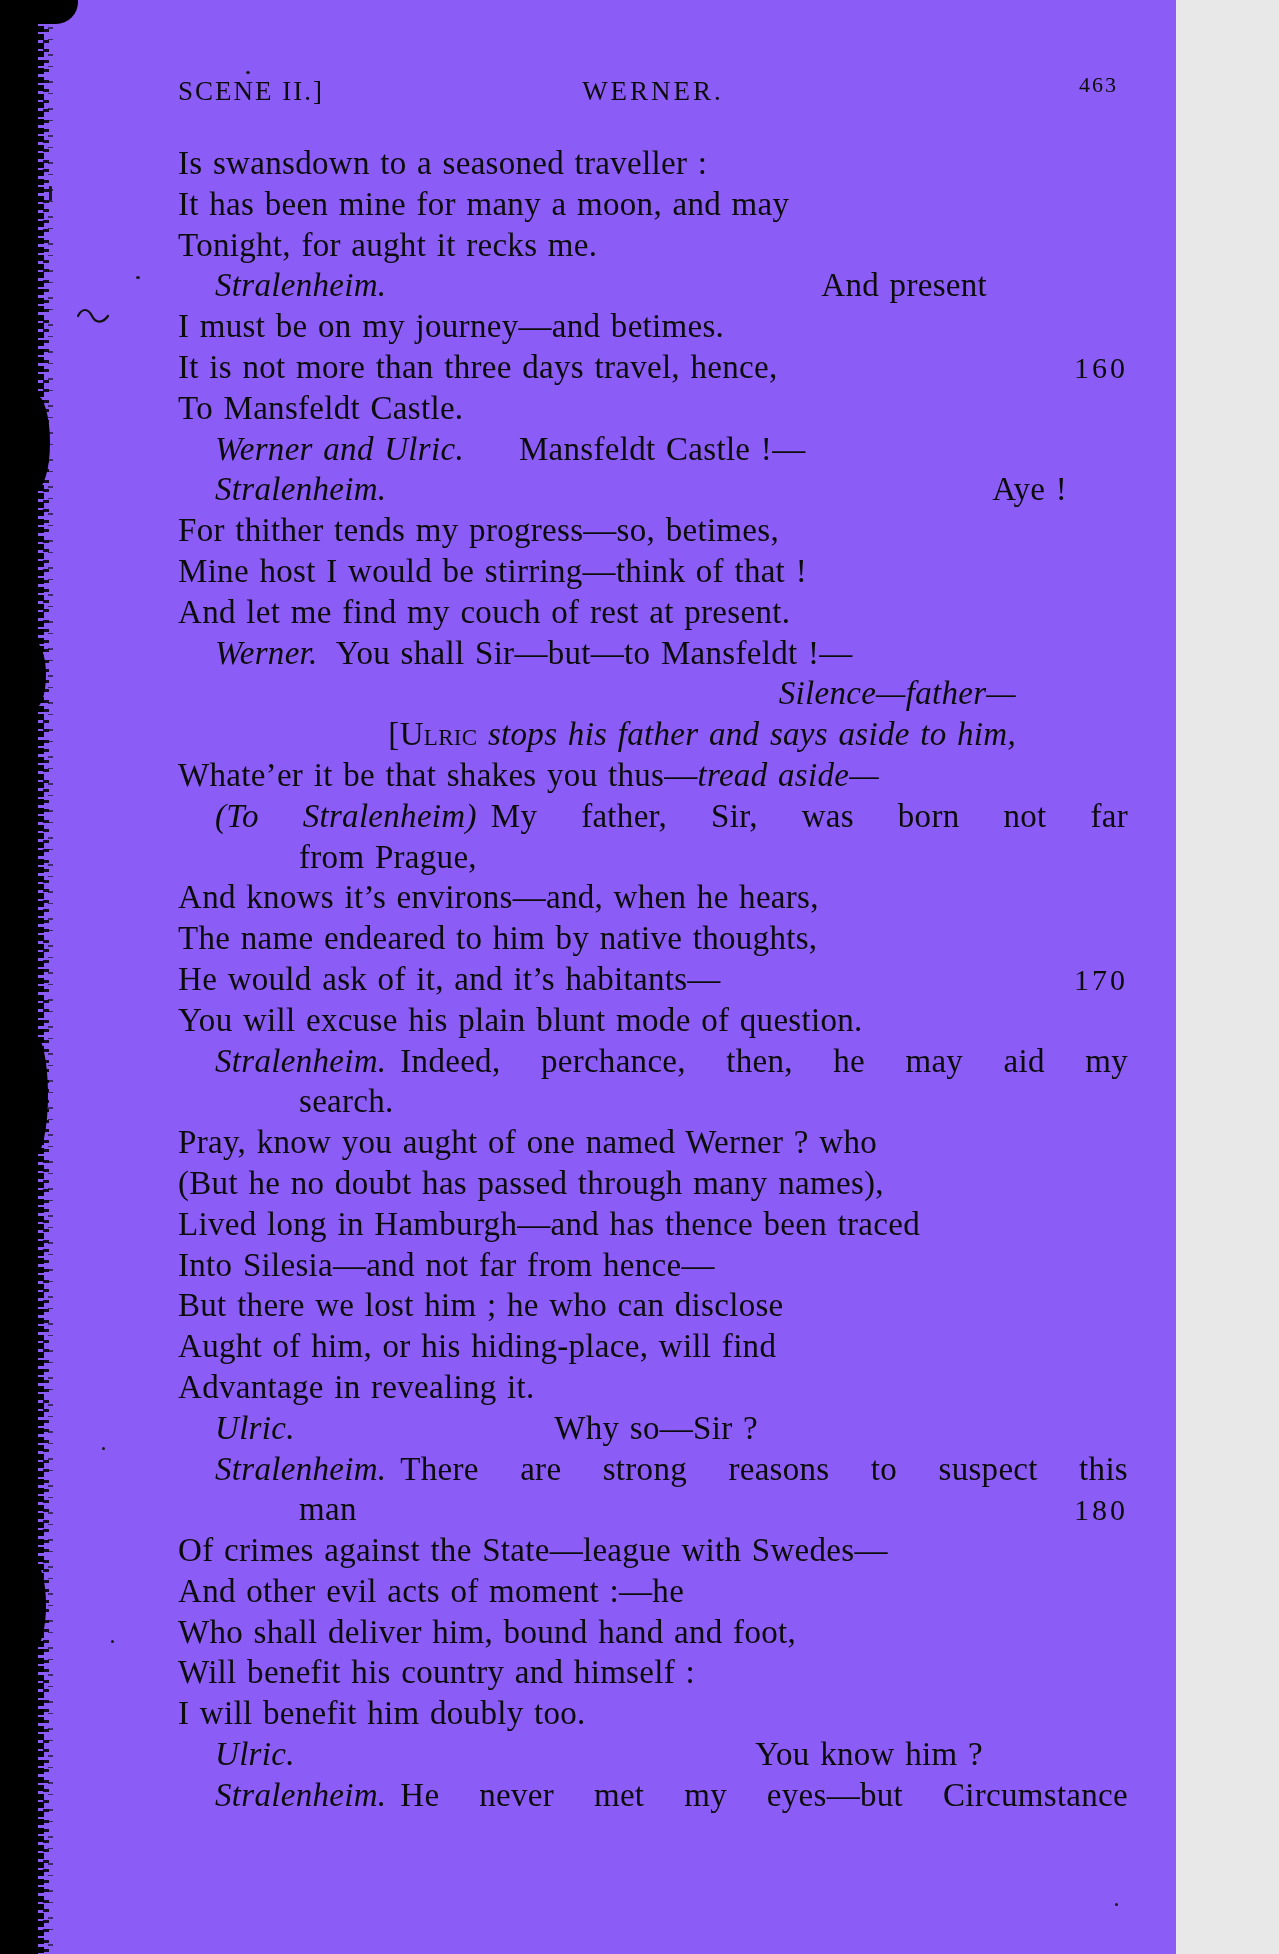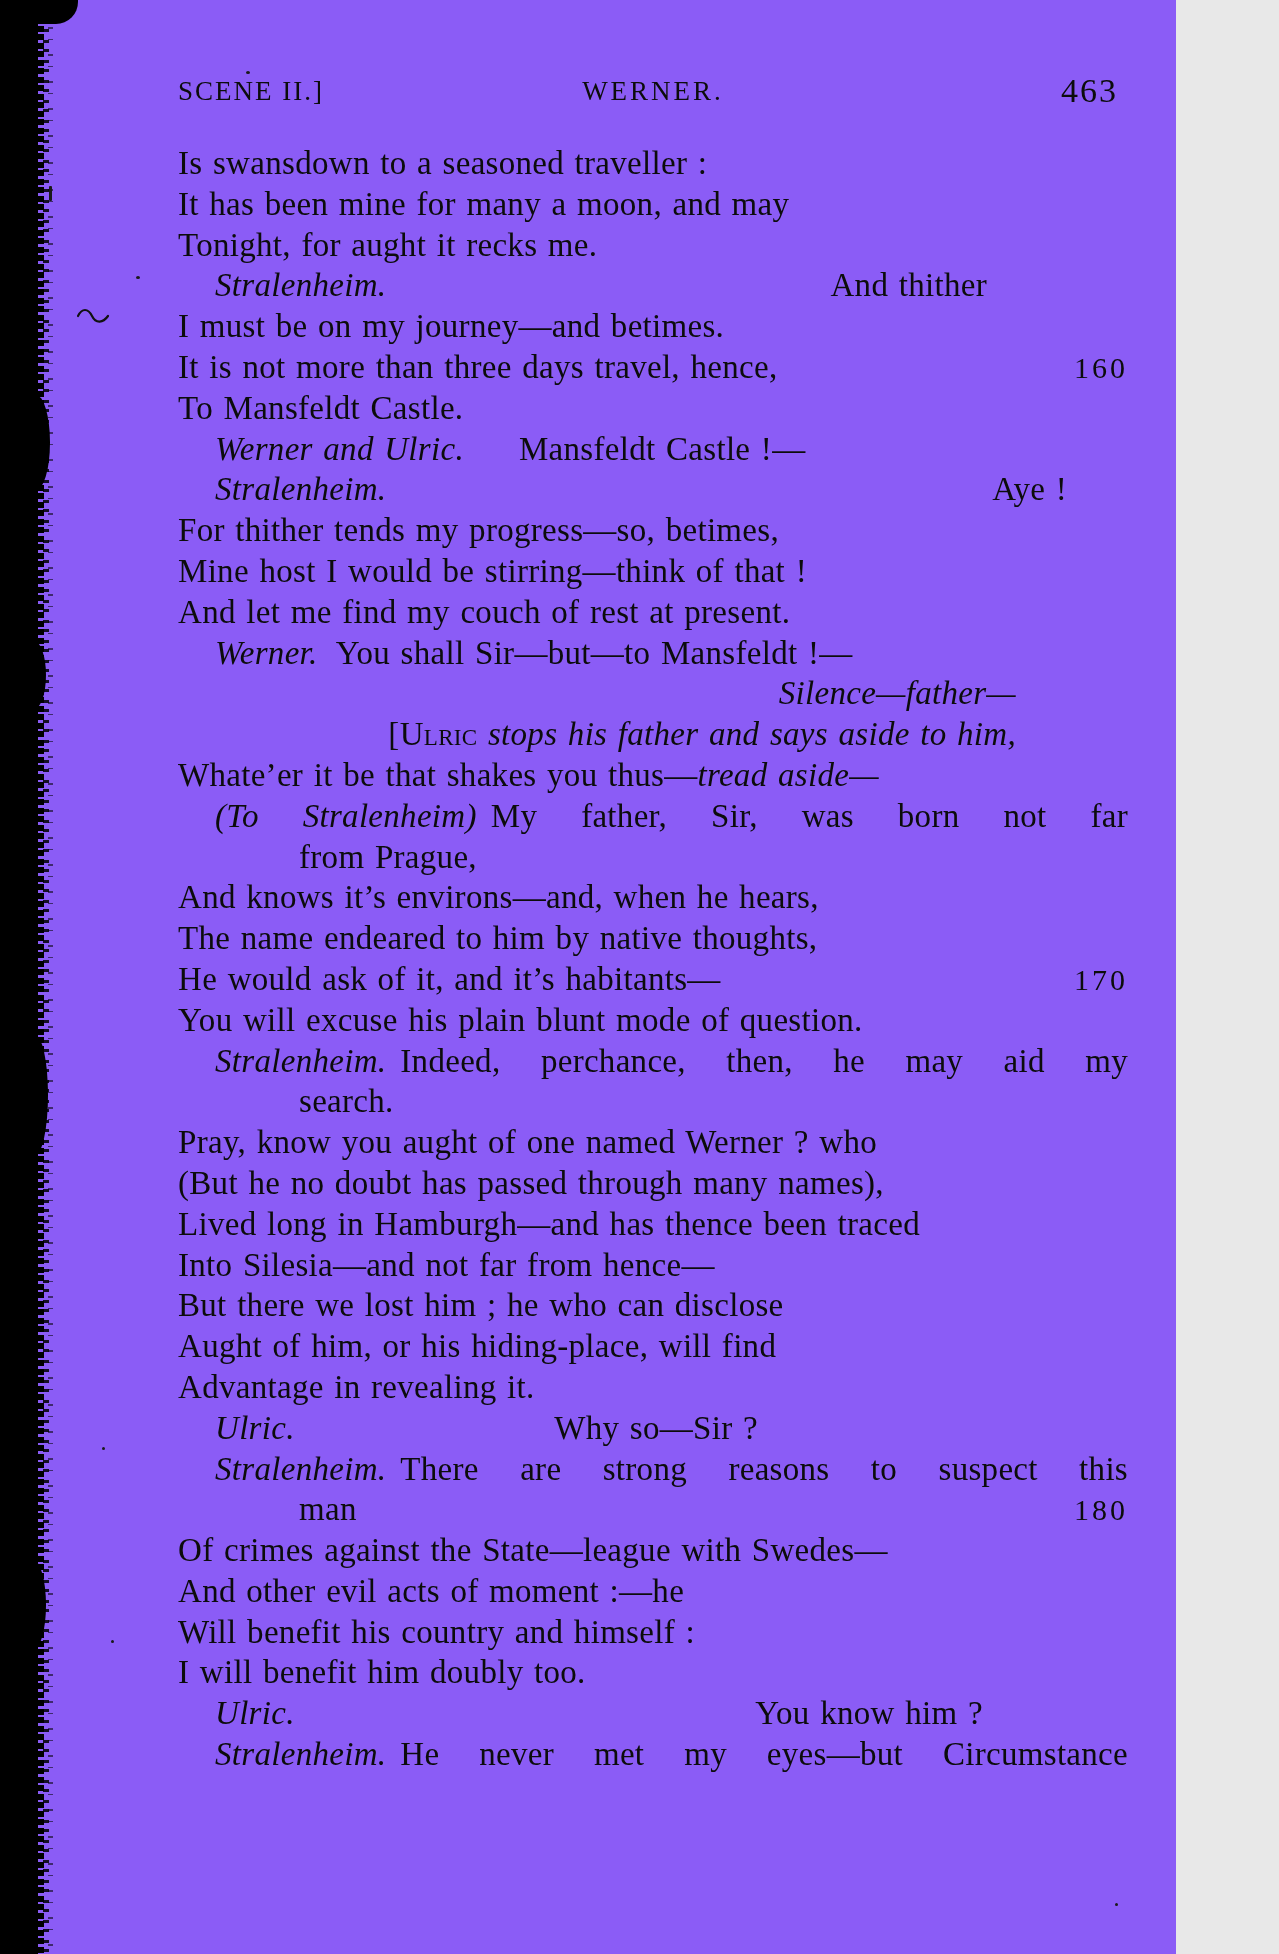--- a/index.html
+++ b/index.html
@@ -35,21 +35,21 @@
   .sp3 { left:136px;  top:276px;  width:4px;  height:3px; }
   .sp4 { left:102px;  top:1447px; width:3px;  height:3px; }
   .sp5 { left:111px;  top:1640px; width:3px;  height:3px; }
   .sp6 { left:1115px; top:1903px; width:3px;  height:3px; }
   .squiggle { position:absolute; left:76px; top:306px; }
 
   
   .pg-header { position:absolute; left:178px; top:72px; width:950px; height:40px; }
   .h-left  { position:absolute; left:0; top:4px; font-size:27px; letter-spacing:2px; }
   .h-center{ position:absolute; left:0; right:0; top:4px; text-align:center; font-size:27px; letter-spacing:3px; }
-  .h-right { position:absolute; right:10px; top:0; font-size:34px; letter-spacing:2px; }
+  .h-right { position:absolute; right:10px; top:0; font-size:22px; letter-spacing:2px; }
 
   
   .text-block { position:absolute; left:178px; top:143px; width:950px;
     font-size:33px; line-height:40.8px; letter-spacing:.3px; word-spacing:2px; }
   .ln { position:relative; height:40.8px; white-space:nowrap; }
   .ind1 { padding-left:37px; }
   .hang { padding-left:121px; }
   .it { font-style:italic; }
   .sc { font-variant:small-caps; }
   .flexln { display:flex; }
@@ -93,21 +93,21 @@
 
   <div class="text-block">
 
     <div class="ln"><span>Is swansdown to a seasoned traveller :</span></div>
     <div class="ln"><span>It has been mine for many a moon, and may</span></div>
     <div class="ln"><span>Tonight, for aught it recks me.</span></div>
 
     <div class="ln ind1 flexln">
       <span class="it">Stralenheim.</span>
       <span class="fill"></span>
-      <span style="margin-right:141px">And thither</span>
+      <span style="margin-right:141px">And present</span>
     </div>
 
     <div class="ln"><span>I must be on my journey—and betimes.</span></div>
 
     <div class="ln">
       <span>It is not more than three days travel, hence,</span>
       <span class="num">160</span>
     </div>
 
     <div class="ln"><span>To Mansfeldt Castle.</span></div>
@@ -180,20 +180,21 @@
       <span class="it">Stralenheim.</span><span>There are strong reasons to suspect this</span>
     </div>
 
     <div class="ln hang">
       <span>man</span>
       <span class="num">180</span>
     </div>
 
     <div class="ln"><span>Of crimes against the State—league with Swedes—</span></div>
     <div class="ln"><span>And other evil acts of moment :—he</span></div>
+    <div class="ln"><span>Who shall deliver him, bound hand and foot,</span></div>
     <div class="ln"><span>Will benefit his country and himself :</span></div>
     <div class="ln"><span>I will benefit him doubly too.</span></div>
 
     <div class="ln ind1 flexln">
       <span class="it">Ulric.</span>
       <span class="fill"></span>
       <span style="margin-right:145px">You know him ?</span>
     </div>
 
     <div class="ln ind1 just">

